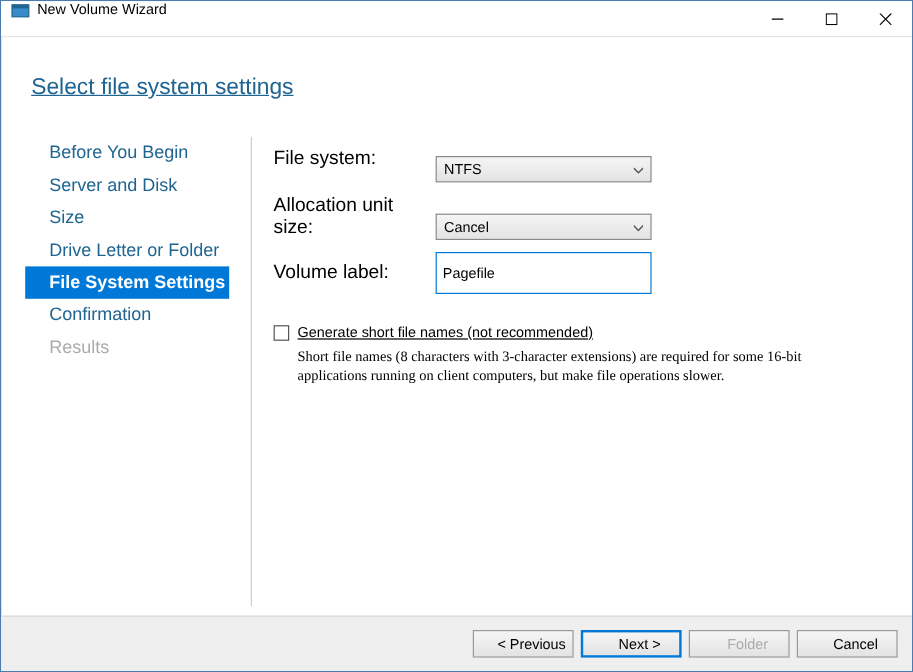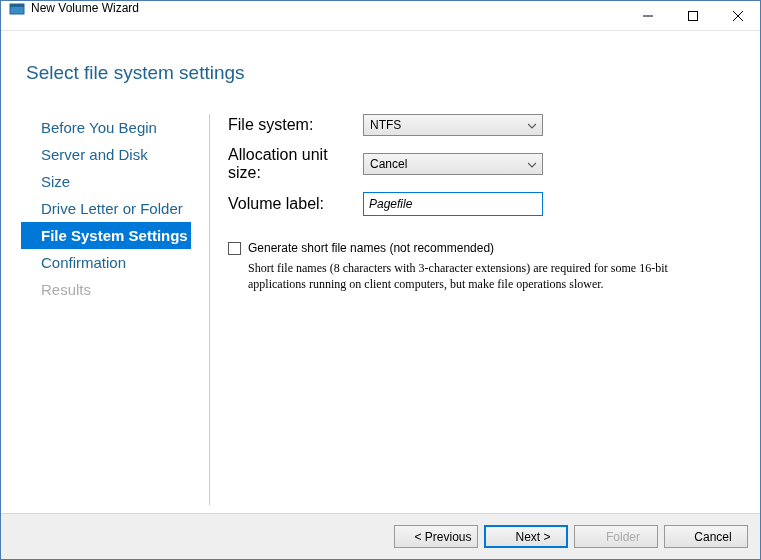--- a/index.html
+++ b/index.html
@@ -14,43 +14,43 @@
   }
   .title-icon { width: 16px; height: 16px; margin-right: 6px; display: flex; align-items: center; justify-content: center; }
   .title-text { font-size: 12px; color: #000; flex: 1; }
   .win-controls { display: flex; height: 100%; }
   .win-btn { width: 45px; height: 100%; display: flex; align-items: center; justify-content: center; cursor: pointer; }
   .win-btn svg { width: 10px; height: 10px; }
   .content {
     position: absolute; top: 31px; bottom: 46px; left: 0; right: 0;
     padding: 30px 20px 0 20px;
   }
-  .heading { font-size: 19px; color: #206592; font-weight: 300; margin-bottom: 30px; margin-left: 5px; }
+  .heading { font-size: 19px; color: #206592; font-weight: 300; margin-bottom: 30px; margin-left: 5px; text-decoration: underline; }
   .body-row { display: flex; height: calc(100% - 60px); }
   .sidebar { width: 170px; padding-top: 0; }
   .nav-item {
     font-size: 15px; color: #206592; padding: 5px 0 5px 20px; cursor: pointer;
   }
   .nav-item.selected { background: #0078d7; color: #fff; font-weight: bold; }
   .nav-item.disabled { color: #ababab; cursor: default; }
   .divider { width: 1px; background: #ccc; margin: 0 18px; }
   .main { flex: 1; padding-right: 20px; }
   .form-row { display: flex; align-items: center; margin-bottom: 10px; }
   .form-label { width: 135px; font-size: 16px; color: #000; }
   .dropdown {
     width: 180px; height: 22px; background: linear-gradient(#f5f5f5, #e3e3e3);
     border: 1px solid #888; display: flex; align-items: center; justify-content: space-between;
-    padding: 0 6px; font-size: 12px; cursor: pointer;
+    padding: 0 6px; font-size: 12px; cursor: pointer; margin-top: 16px;
   }
   .dropdown svg { width: 8px; height: 6px; }
   .textinput {
-    width: 180px; height: 24px; border: 1px solid #0078d7; padding: 0 5px;
-    font-size: 12px; font-family: inherit; outline: none; font-style: italic;
+    width: 180px; height: 35px; border: 1px solid #0078d7; padding: 0 5px;
+    font-size: 12px; font-family: inherit; outline: none;
   }
-  .check-row { display: flex; align-items: flex-end; margin-top: 25px; }
+  .check-row { display: flex; align-items: flex-end; margin-top: 25px; text-decoration: underline; }
   .checkbox {
     width: 13px; height: 13px; border: 1px solid #555; margin-right: 7px; background: #fff;
     cursor: pointer;
   }
   .check-label { font-size: 12px; color: #000; }
   .help-text {
     font-size: 12px; color: #000; margin-left: 20px; margin-top: 5px;
     line-height: 1.35; max-width: 500px; font-family: Liberation Serif, serif;
   }
   .footer {

